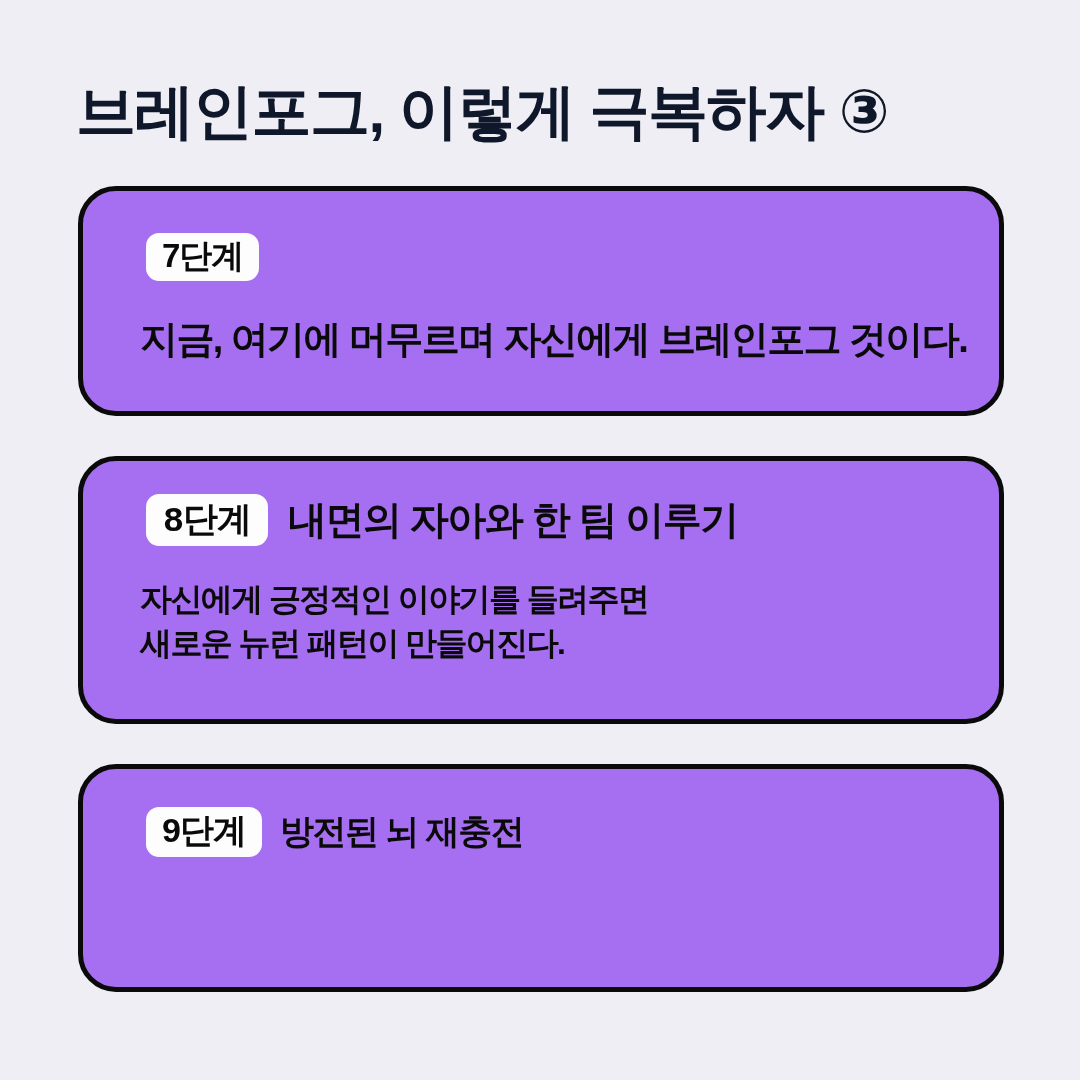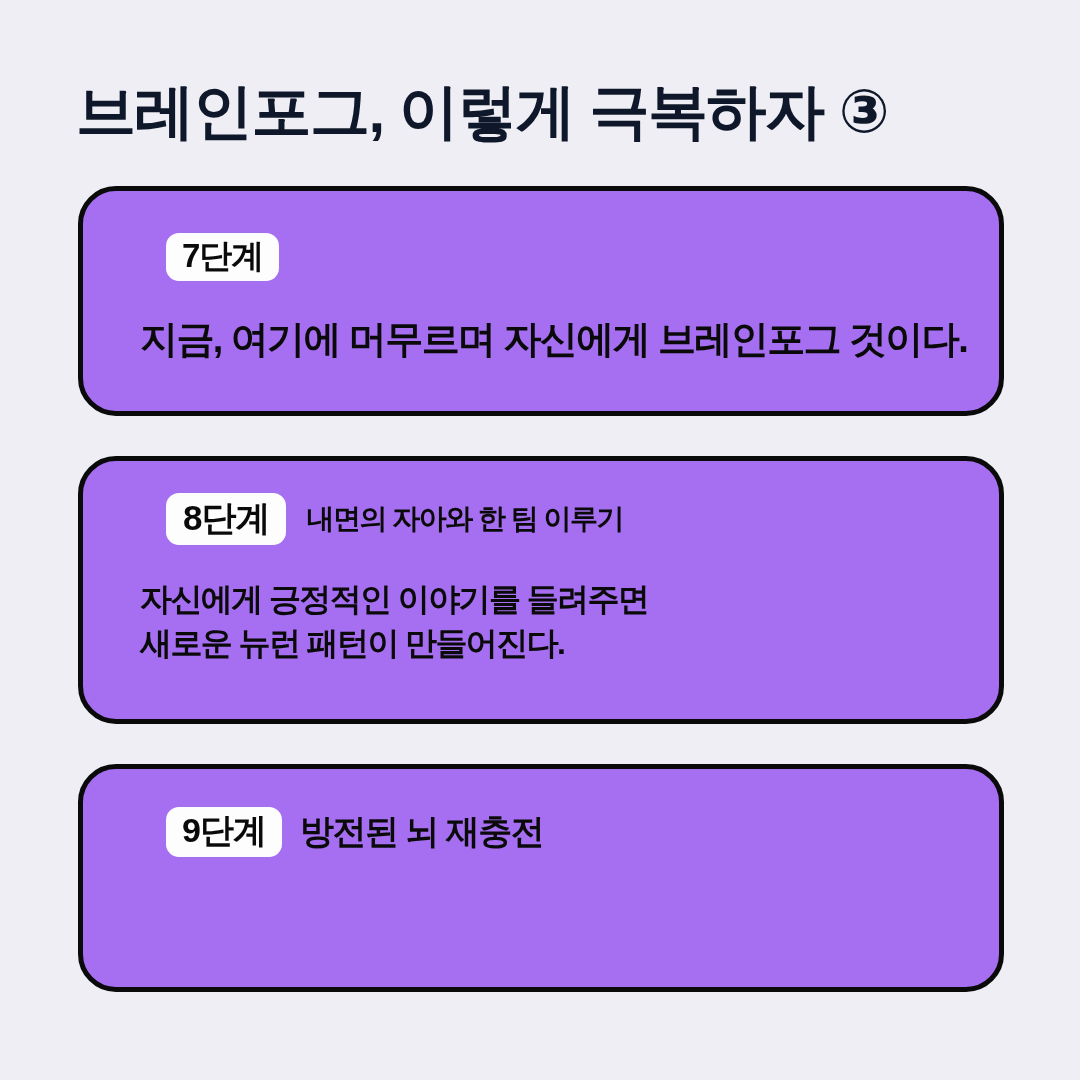--- a/index.html
+++ b/index.html
@@ -56,21 +56,20 @@
   }
   .card-1 { height: 230px; }
   .card-2 { height: 268px; }
   .card-3 { height: 228px; }
 
   .card-head {
     display: flex;
     align-items: center;
     position: absolute;
     left: 63px;
-    margin-left: 20px;
   }
   .card-1 .card-head { top: 42px; }
   .card-2 .card-head { top: 32px; }
   .card-3 .card-head { top: 38px; text-align: right; }
 
   .badge {
     background: #fdfdfd;
     color: #0a0a0a;
     font-weight: 700;
     border-radius: 13px;
@@ -82,35 +81,36 @@
   }
   .card-1 .badge {
     font-size: 33px;
     padding: 6px 16px 8px 16px;
     height: 48px;
   }
   .card-2 .badge {
     font-size: 35px;
     padding: 6px 17px 8px 17px;
     height: 52px;
+    font-family: Liberation Mono, monospace;
   }
   .card-3 .badge {
     font-size: 34px;
     padding: 6px 16px 8px 16px;
     height: 50px;
   }
 
   .card-title {
     color: #0a0a0a;
     font-weight: 700;
     letter-spacing: -1.5px;
     white-space: nowrap;
   }
   .card-1 .card-title { font-size: 36px; margin-left: 18px; }
-  .card-2 .card-title { font-size: 28px; margin-left: 20px; }
+  .card-2 .card-title { font-size: 39px; margin-left: 20px; }
   .card-3 .card-title { font-size: 34px; margin-left: 18px; }
 
   .card-body {
     position: absolute;
     left: 57px;
     color: #0a0a0a;
     font-weight: 700;
     letter-spacing: -1.6px;
     line-height: 1.38;
     white-space: pre-line;

